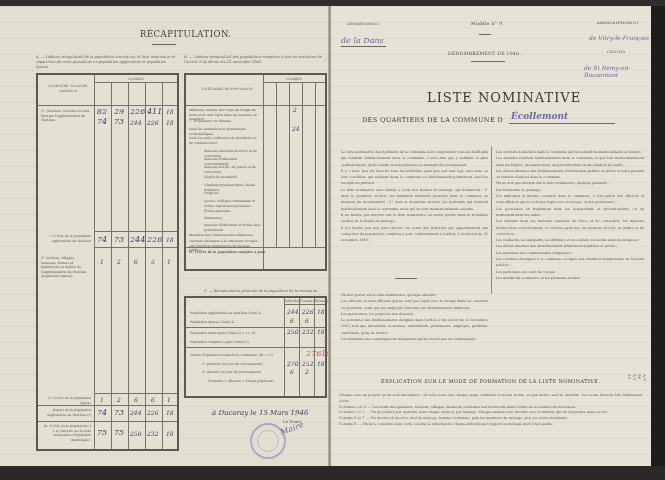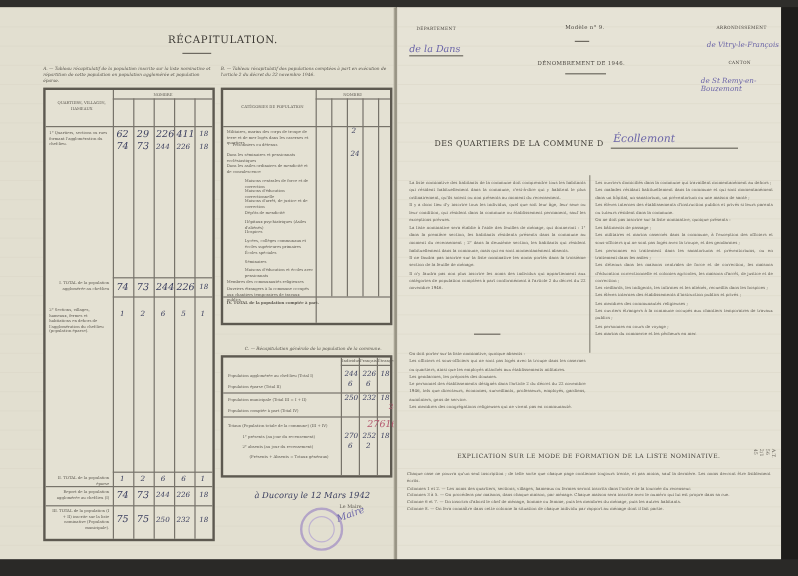--- a/index.html
+++ b/index.html
@@ -176,21 +176,21 @@
     <div class="tiny" style="left:16px;top:64px;width:80px;">1° présents (au jour du recensement)</div>
     <span class="hand sm" style="left:101px;top:62px;">270</span>
     <span class="hand sm" style="left:116px;top:62px;">252</span>
     <span class="hand sm" style="left:131px;top:62px;">18</span>
     <div class="tiny" style="left:16px;top:72px;width:80px;">2° absents (au jour du recensement)</div>
     <span class="hand sm" style="left:104px;top:70px;">6</span>
     <span class="hand sm" style="left:119px;top:70px;">2</span>
     <div class="tiny" style="left:22px;top:81px;">(Présents + Absents = Totaux généraux)</div>
   </div>
 
-  <span class="hand" style="left:212px;top:403px;font-size:7px;">à Ducoray le 12 Mars 1942</span>
+  <span class="hand" style="left:212px;top:403px;font-size:7px;">à Ducoray le 15 Mars 1946</span>
   <span class="tiny" style="left:283px;top:414px;font-size:4px;">Le Maire,</span>
   <div class="stamp" style="left:250px;top:417px;"></div>
   <div class="hand violet" style="left:280px;top:418px;font-size:8px;transform:rotate(-20deg);">Maire</div>
 </div>
 
 <div class="gutter"></div>
 
 <div class="page right">
   <div class="grid"></div>
   <div class="hdr" style="left:16px;top:16px;">DÉPARTEMENT</div>
@@ -198,22 +198,23 @@
   <div class="rule" style="left:10px;top:40px;width:45px;"></div>
   <div class="hdr" style="left:140px;top:15px;font-size:4.5px;">Modèle n° 9.</div>
   <div class="rule" style="left:148px;top:28px;width:12px;"></div>
   <div class="hdr" style="left:266px;top:15px;">ARRONDISSEMENT</div>
   <div class="hand violet sm" style="left:258px;top:28px;">de Vitry-le-François</div>
   <div class="hdr" style="left:117px;top:45px;font-size:4.5px;">DÉNOMBREMENT DE 1946.</div>
   <div class="rule" style="left:140px;top:55px;width:34px;"></div>
   <div class="hdr" style="left:276px;top:44px;">CANTON</div>
   <div class="hand violet sm" style="left:253px;top:58px;">de St Remy-en-Bouzemont</div>
 
+  <div class="big" style="left:96px;top:84px;">LISTE NOMINATIVE</div>
   <div class="mid" style="left:31px;top:110px;">DES QUARTIERS DE LA COMMUNE D</div>
-  <div class="hand violet" style="left:180px;top:105px;font-size:9px;">Écollemont</div>
+  <div class="hand violet" style="left:180px;top:105px;font-size:9px;font-weight:bold;">Écollemont</div>
   <div class="rule" style="left:178px;top:117px;width:106px;"></div>
 
   <div class="vline" style="left:160px;top:140px;height:148px;background:#8d897e;"></div>
 
   <div class="para" style="left:10px;top:143px;width:147px;">
     <p>La liste nominative des habitants de la commune doit comprendre tous les habitants qui résident habituellement dans la commune, c'est-à-dire qui y habitent le plus ordinairement, qu'ils soient ou non présents au moment du recensement.</p>
     <p>Il y a donc lieu d'y inscrire tous les individus, quel que soit leur âge, leur sexe ou leur condition, qui résident dans la commune ou établissement permanent, sauf les exceptions prévues.</p>
     <p>La liste nominative sera établie à l'aide des feuilles de ménage, qui donneront : 1° dans la première section, les habitants résidents présents dans la commune au moment du recensement ; 2° dans la deuxième section, les habitants qui résident habituellement dans la commune, mais qui en sont momentanément absents.</p>
     <p>Il ne faudra pas inscrire sur la liste nominative les noms portés dans la troisième section de la feuille de ménage.</p>
     <p>Il n'y faudra pas non plus inscrire les noms des individus qui appartiennent aux catégories de population comptées à part conformément à l'article 2 du décret du 22 novembre 1946.</p>

